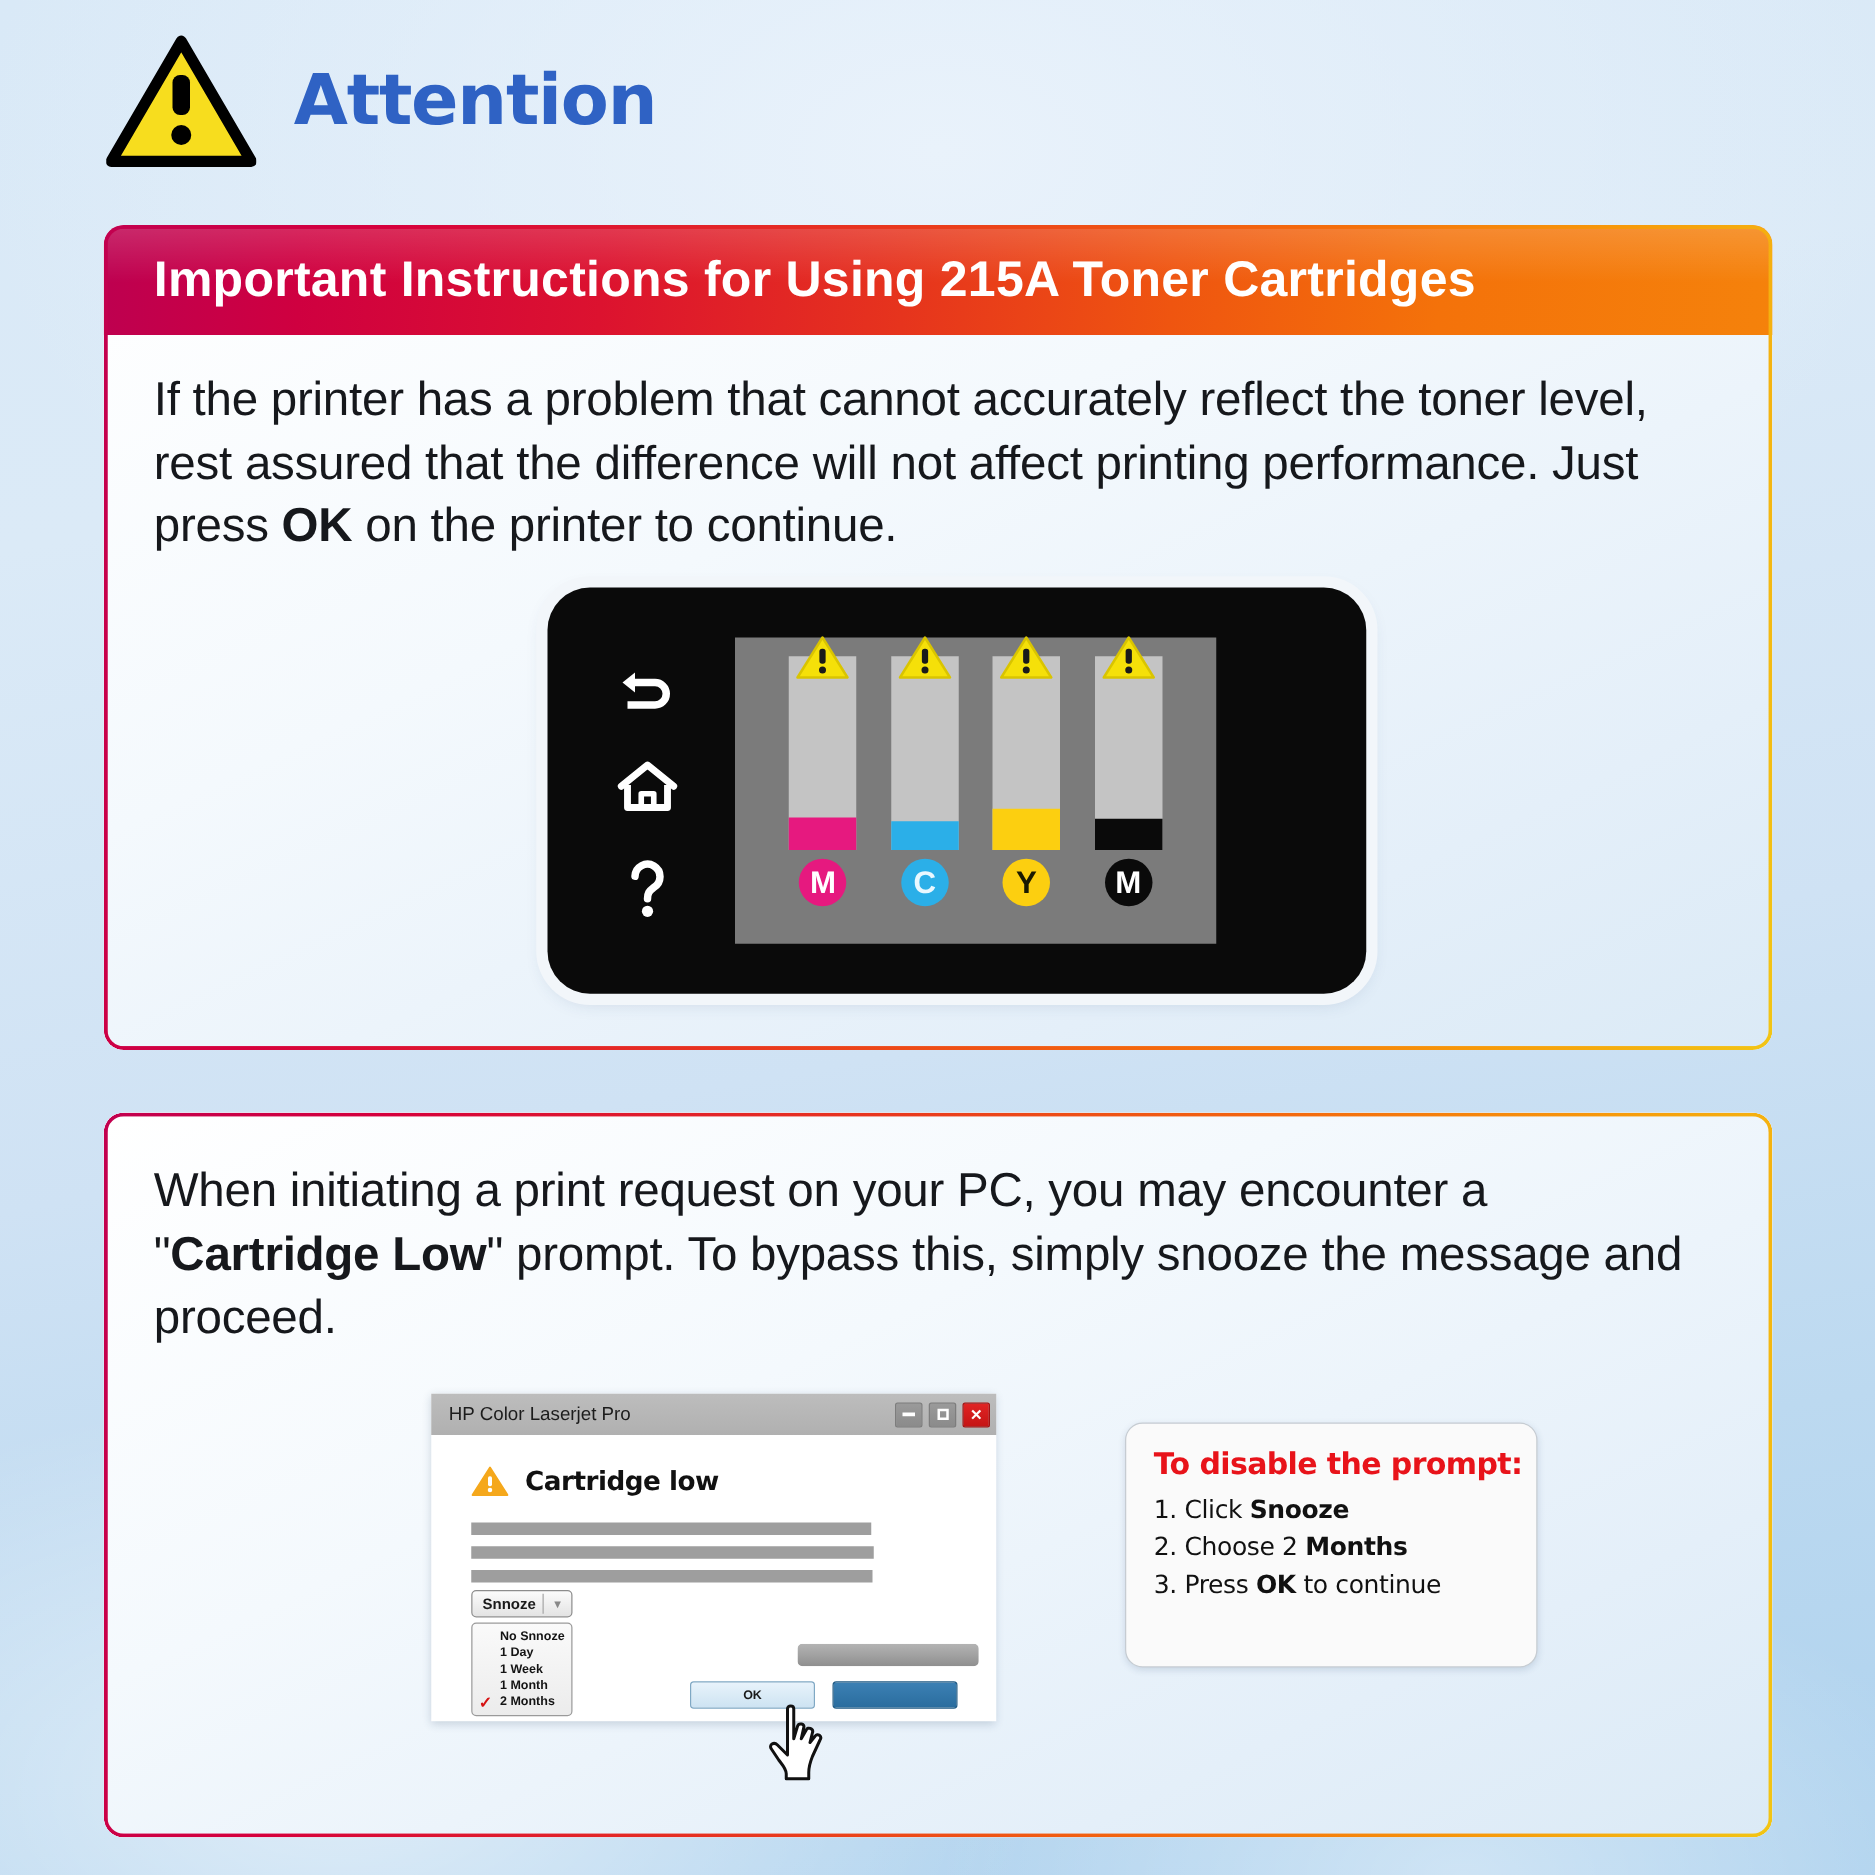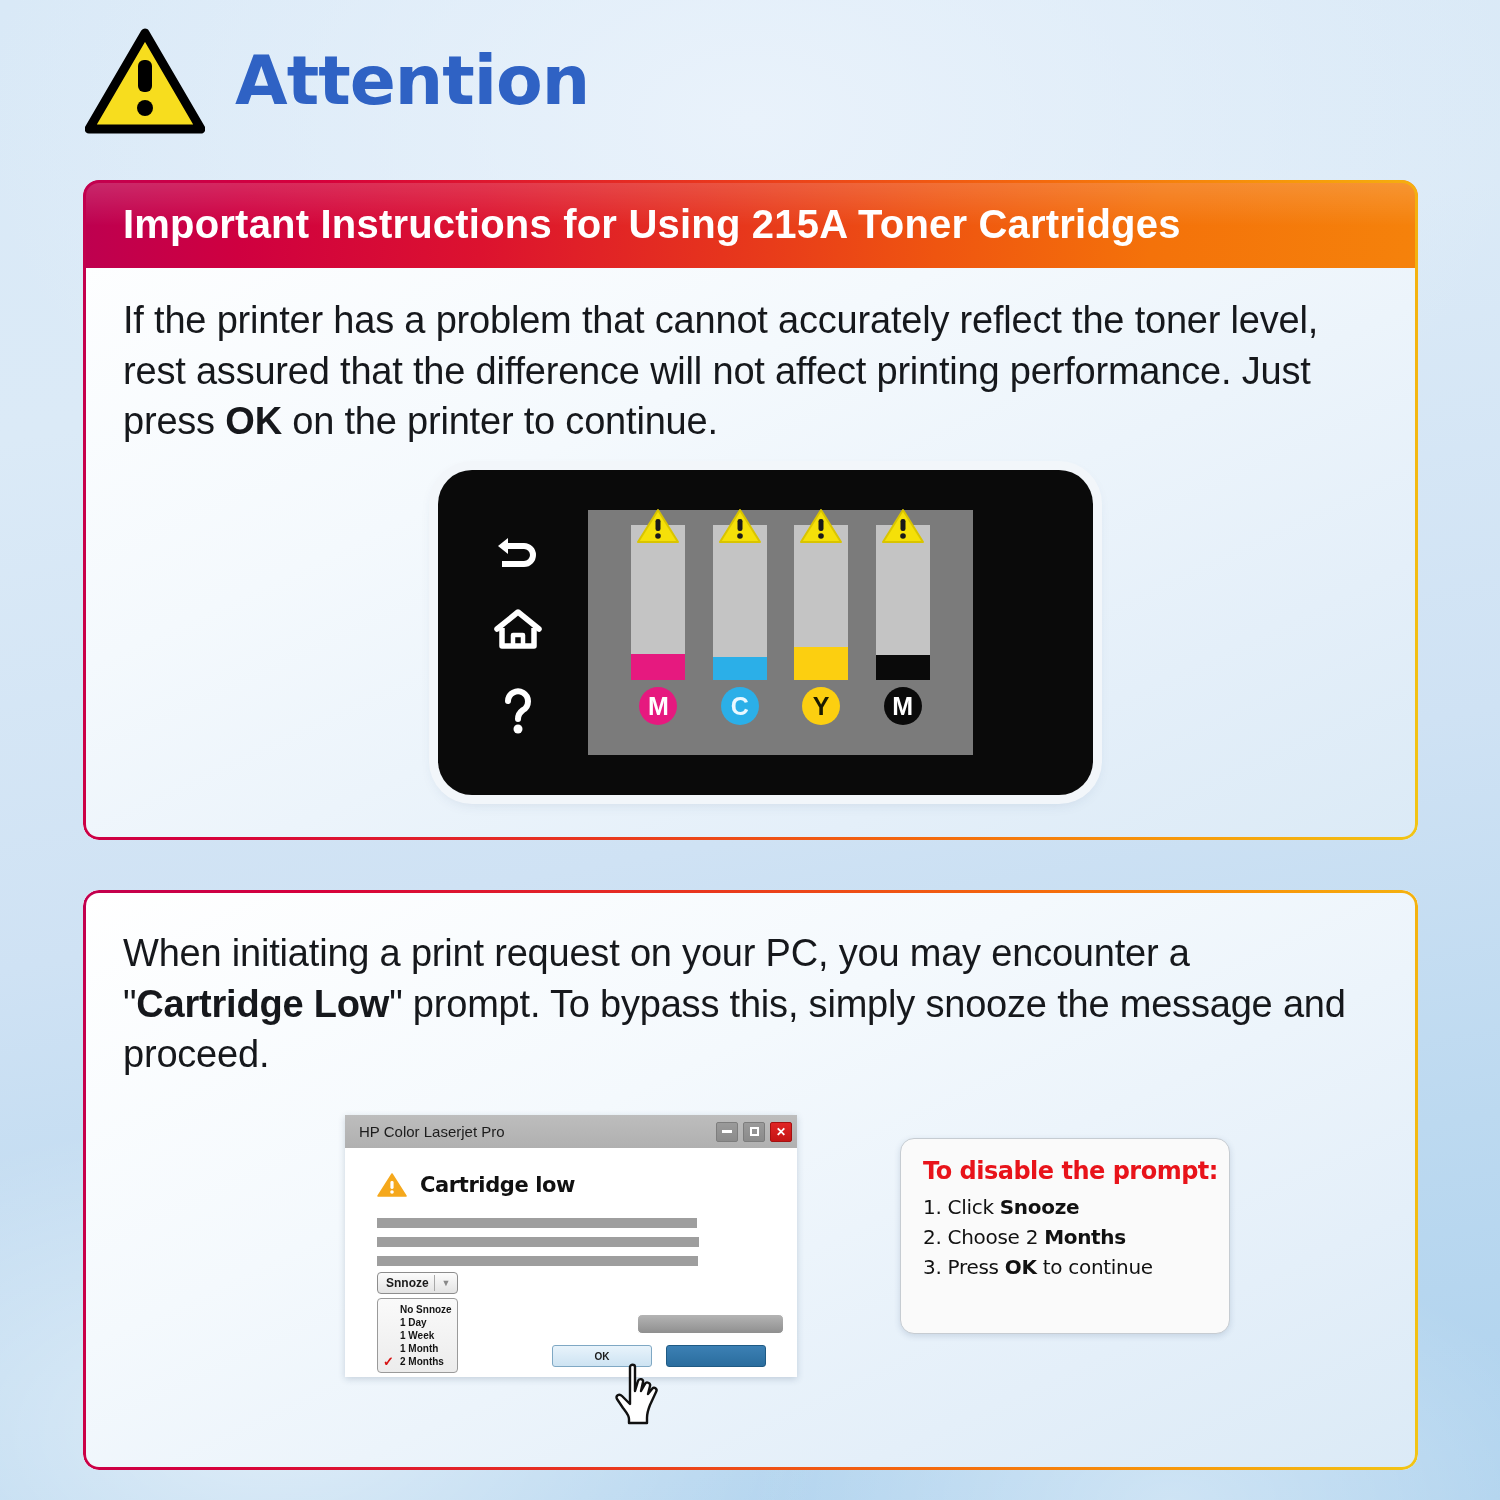--- a/index.html
+++ b/index.html
@@ -24,21 +24,21 @@
   .attention-row {
     position: absolute;
     left: 85px;
     top: 28px;
     display: flex;
     align-items: center;
     gap: 30px;
   }
   .warn-tri-big { width: 120px; height: 106px; display: block; }
   .attention-title {
-    font-size: 68px;
+    font-size: 56px;
     font-weight: bold;
     color: #2f62c4;
     letter-spacing: -1px;
     line-height: 1;
     font-family: "DejaVu Sans", sans-serif;
   }
 
   
   .card {
     position: absolute;

